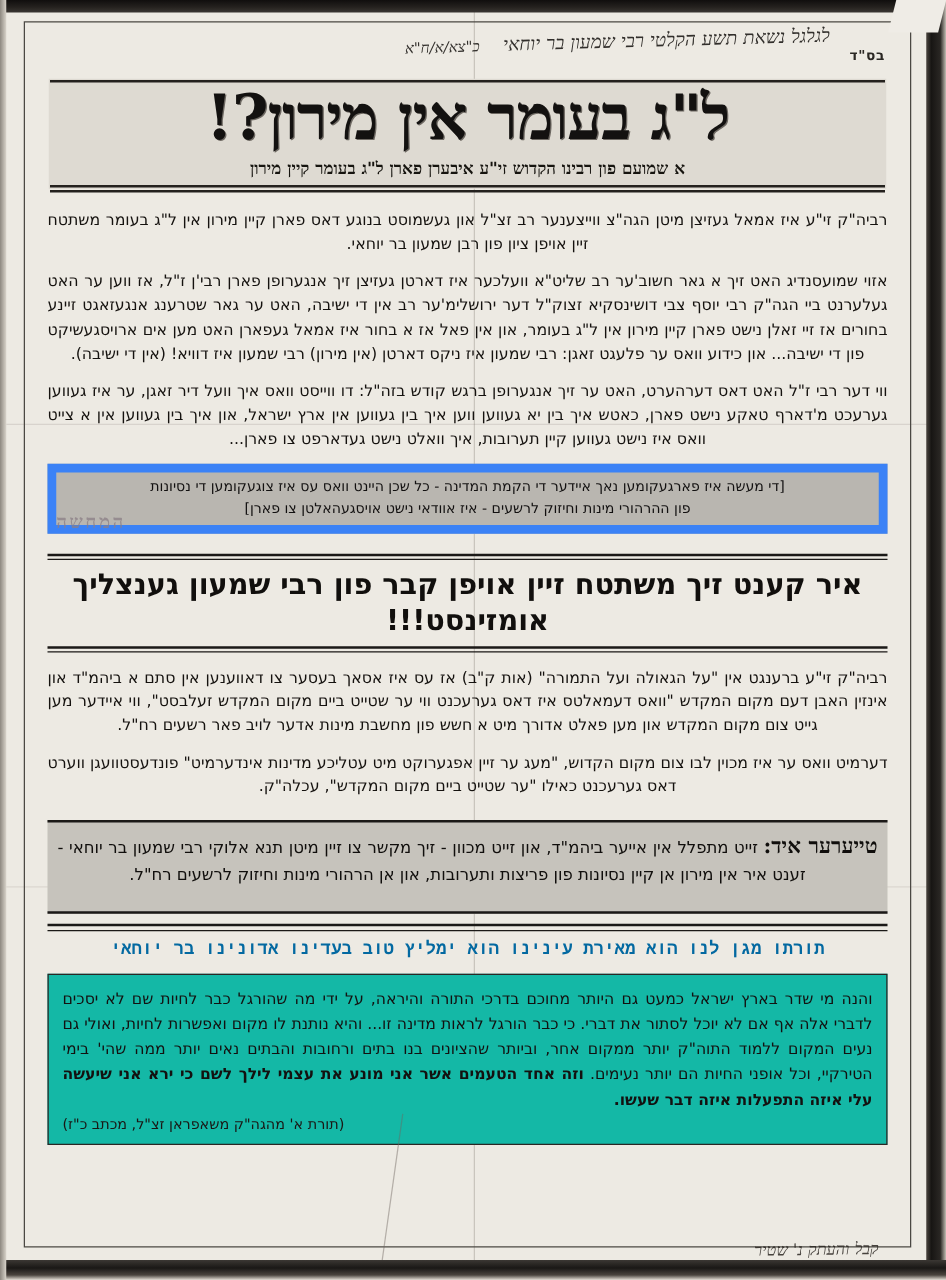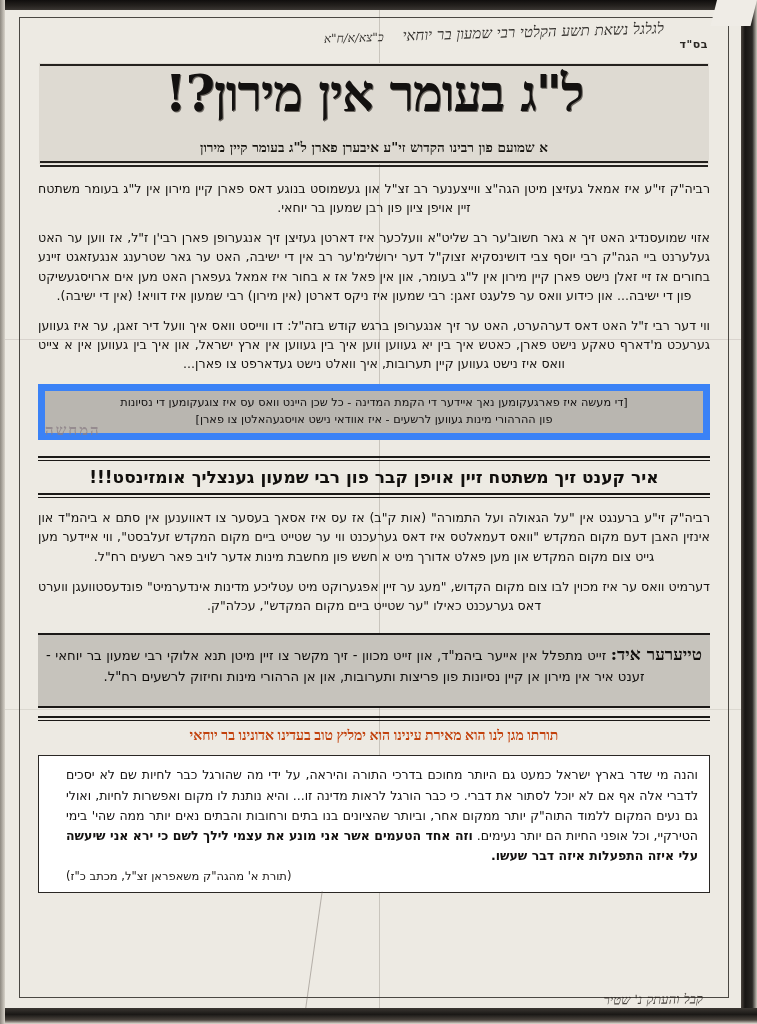--- a/index.html
+++ b/index.html
@@ -86,21 +86,21 @@
     letter-spacing:-1px;
     text-shadow:1px 1px 0 #6d6862;
     direction:rtl;
   }
   .subtitle{
     text-align:center;
     font-family:"DejaVu Serif","Liberation Serif",serif;
     font-weight:700;
     font-size:13.5px;
     color:#16140f;
-    margin-top:20px;
+    margin-top:8px;
     direction:rtl;
   }
 
   
   .body{margin-top:16px;direction:rtl;}
   p.para{
     margin:0 0 11px 0;
     text-align:justify;
     text-align-last:center;
     font-family:"DejaVu Sans","Liberation Sans",sans-serif;
@@ -138,21 +138,21 @@
   .ruled{margin:16px 0 10px 0;}
   .rule-dbl{
     border-top:2.5px solid #1b1917;
     border-bottom:1.5px solid #1b1917;
     height:2px;
   }
   .headline{
     text-align:center;
     font-family:"DejaVu Sans","Liberation Sans",sans-serif;
     font-weight:700;
-    font-size:17px;
+    font-size:23px;
     line-height:1.25;
     color:#110f0d;
     padding:6px 2px 5px 2px;
     direction:rtl;
   }
 
   
   .callout{
     background:#c6c3bc;
     border-top:2.5px solid #1b1917;
@@ -171,34 +171,34 @@
   }
   .callout .ctext .norm{font-weight:400;}
 
   .dblrule-sep{
     border-top:2.5px solid #1b1917;
     border-bottom:1.5px solid #1b1917;
     height:2.5px;margin-top:8px;
   }
   .blessing{
     text-align:center;
-    font-family:Liberation Serif, serif;
+    font-family:Liberation Mono, monospace;
     font-weight:700;font-size:14px;
-    color:#c2410c;
+    color:#0369a1;
     padding:7px 0 7px 0;
     direction:rtl;
   }
 
   
   .quotebox{
     border:1.5px solid #2a2724;
-    padding:9px 11px 9px 27px;
+    padding:9px 11px 9px 11px;
     margin-top:4px;
     direction:rtl;
-    background:#ffffff;
+    background:#14b8a6;
   }
   .quotebox p{
     margin:0;
     font-family:"DejaVu Sans","Liberation Sans",sans-serif;
     font-size:12.5px;
     line-height:1.62;
     text-align:justify;
     text-align-last:right;
     color:#131110;
   }
@@ -257,21 +257,21 @@
           <div class="subtitle">א שמועם פון רבינו הקדוש זי"ע איבערן פארן ל"ג בעומר קיין מירון</div>
         </div>
 
         <div class="body">
           <p class="para" id="p1"><span>רביה"ק זי"ע איז אמאל געזיצן מיטן הגה"צ ווייצענער רב זצ"ל און געשמוסט בנוגע דאס פארן קיין מירון אין ל"ג בעומר משתטח זיין אויפן ציון פון רבן שמעון בר יוחאי.</span></p>
           <p class="para" id="p2"><span>אזוי שמועסנדיג האט זיך א גאר חשוב'ער רב שליט"א וועלכער איז דארטן געזיצן זיך אנגערופן פארן רבי'ן ז"ל, אז ווען ער האט געלערנט ביי הגה"ק רבי יוסף צבי דושינסקיא זצוק"ל דער ירושלימ'ער רב אין די ישיבה, האט ער גאר שטרענג אנגעזאגט זיינע בחורים אז זיי זאלן נישט פארן קיין מירון אין ל"ג בעומר, און אין פאל אז א בחור איז אמאל געפארן האט מען אים ארויסגעשיקט פון די ישיבה... און כידוע וואס ער פלעגט זאגן: </span><b>רבי שמעון איז ניקס דארטן (אין מירון) רבי שמעון איז דוויא! (אין די ישיבה).</b></p>
           <p class="para" id="p3"><span>ווי דער רבי ז"ל האט דאס דערהערט, האט ער זיך אנגערופן ברגש קודש בזה"ל: </span><b>דו ווייסט וואס איך וועל דיר זאגן, ער איז געווען גערעכט מ'דארף טאקע נישט פארן, כאטש איך בין יא געווען ווען איך בין געווען אין ארץ ישראל, און איך בין געווען אין א צייט וואס איז נישט געווען קיין תערובות, איך וואלט נישט געדארפט צו פארן...</b></p>
 
           <div class="greynote">
             <div>[די מעשה איז פארגעקומען נאך איידער די הקמת המדינה - כל שכן היינט וואס עס איז צוגעקומען די נסיונות</div>
-            <div>פון ההרהורי מינות געווען לרשעים - איז אוודאי נישט אויסגעהאלטן צו פארן]</div>
+            <div>פון ההרהורי מינות וחיזוק לרשעים - איז אוודאי נישט אויסגעהאלטן צו פארן]</div>
             <div class="watermark">המחשה</div>
           </div>
         </div>
 
         <div class="ruled">
           <div class="rule-dbl"></div>
           <div class="headline">איר קענט זיך משתטח זיין אויפן קבר פון רבי שמעון גענצליך אומזינסט!!!</div>
           <div class="rule-dbl"></div>
         </div>
 

